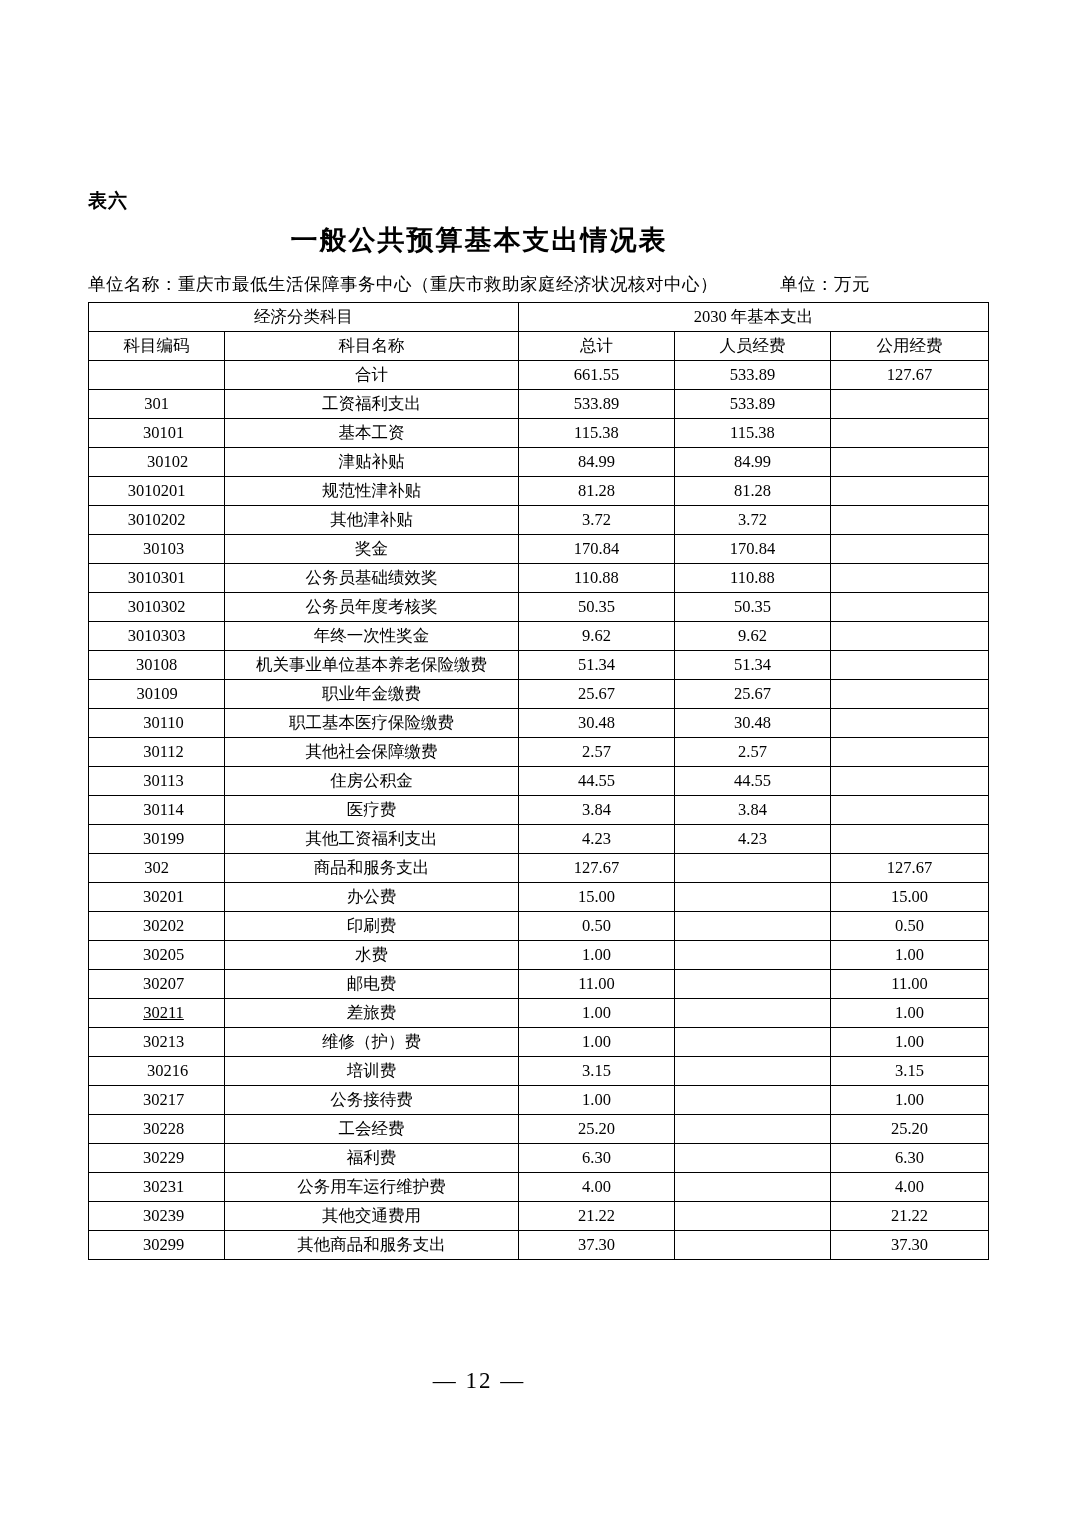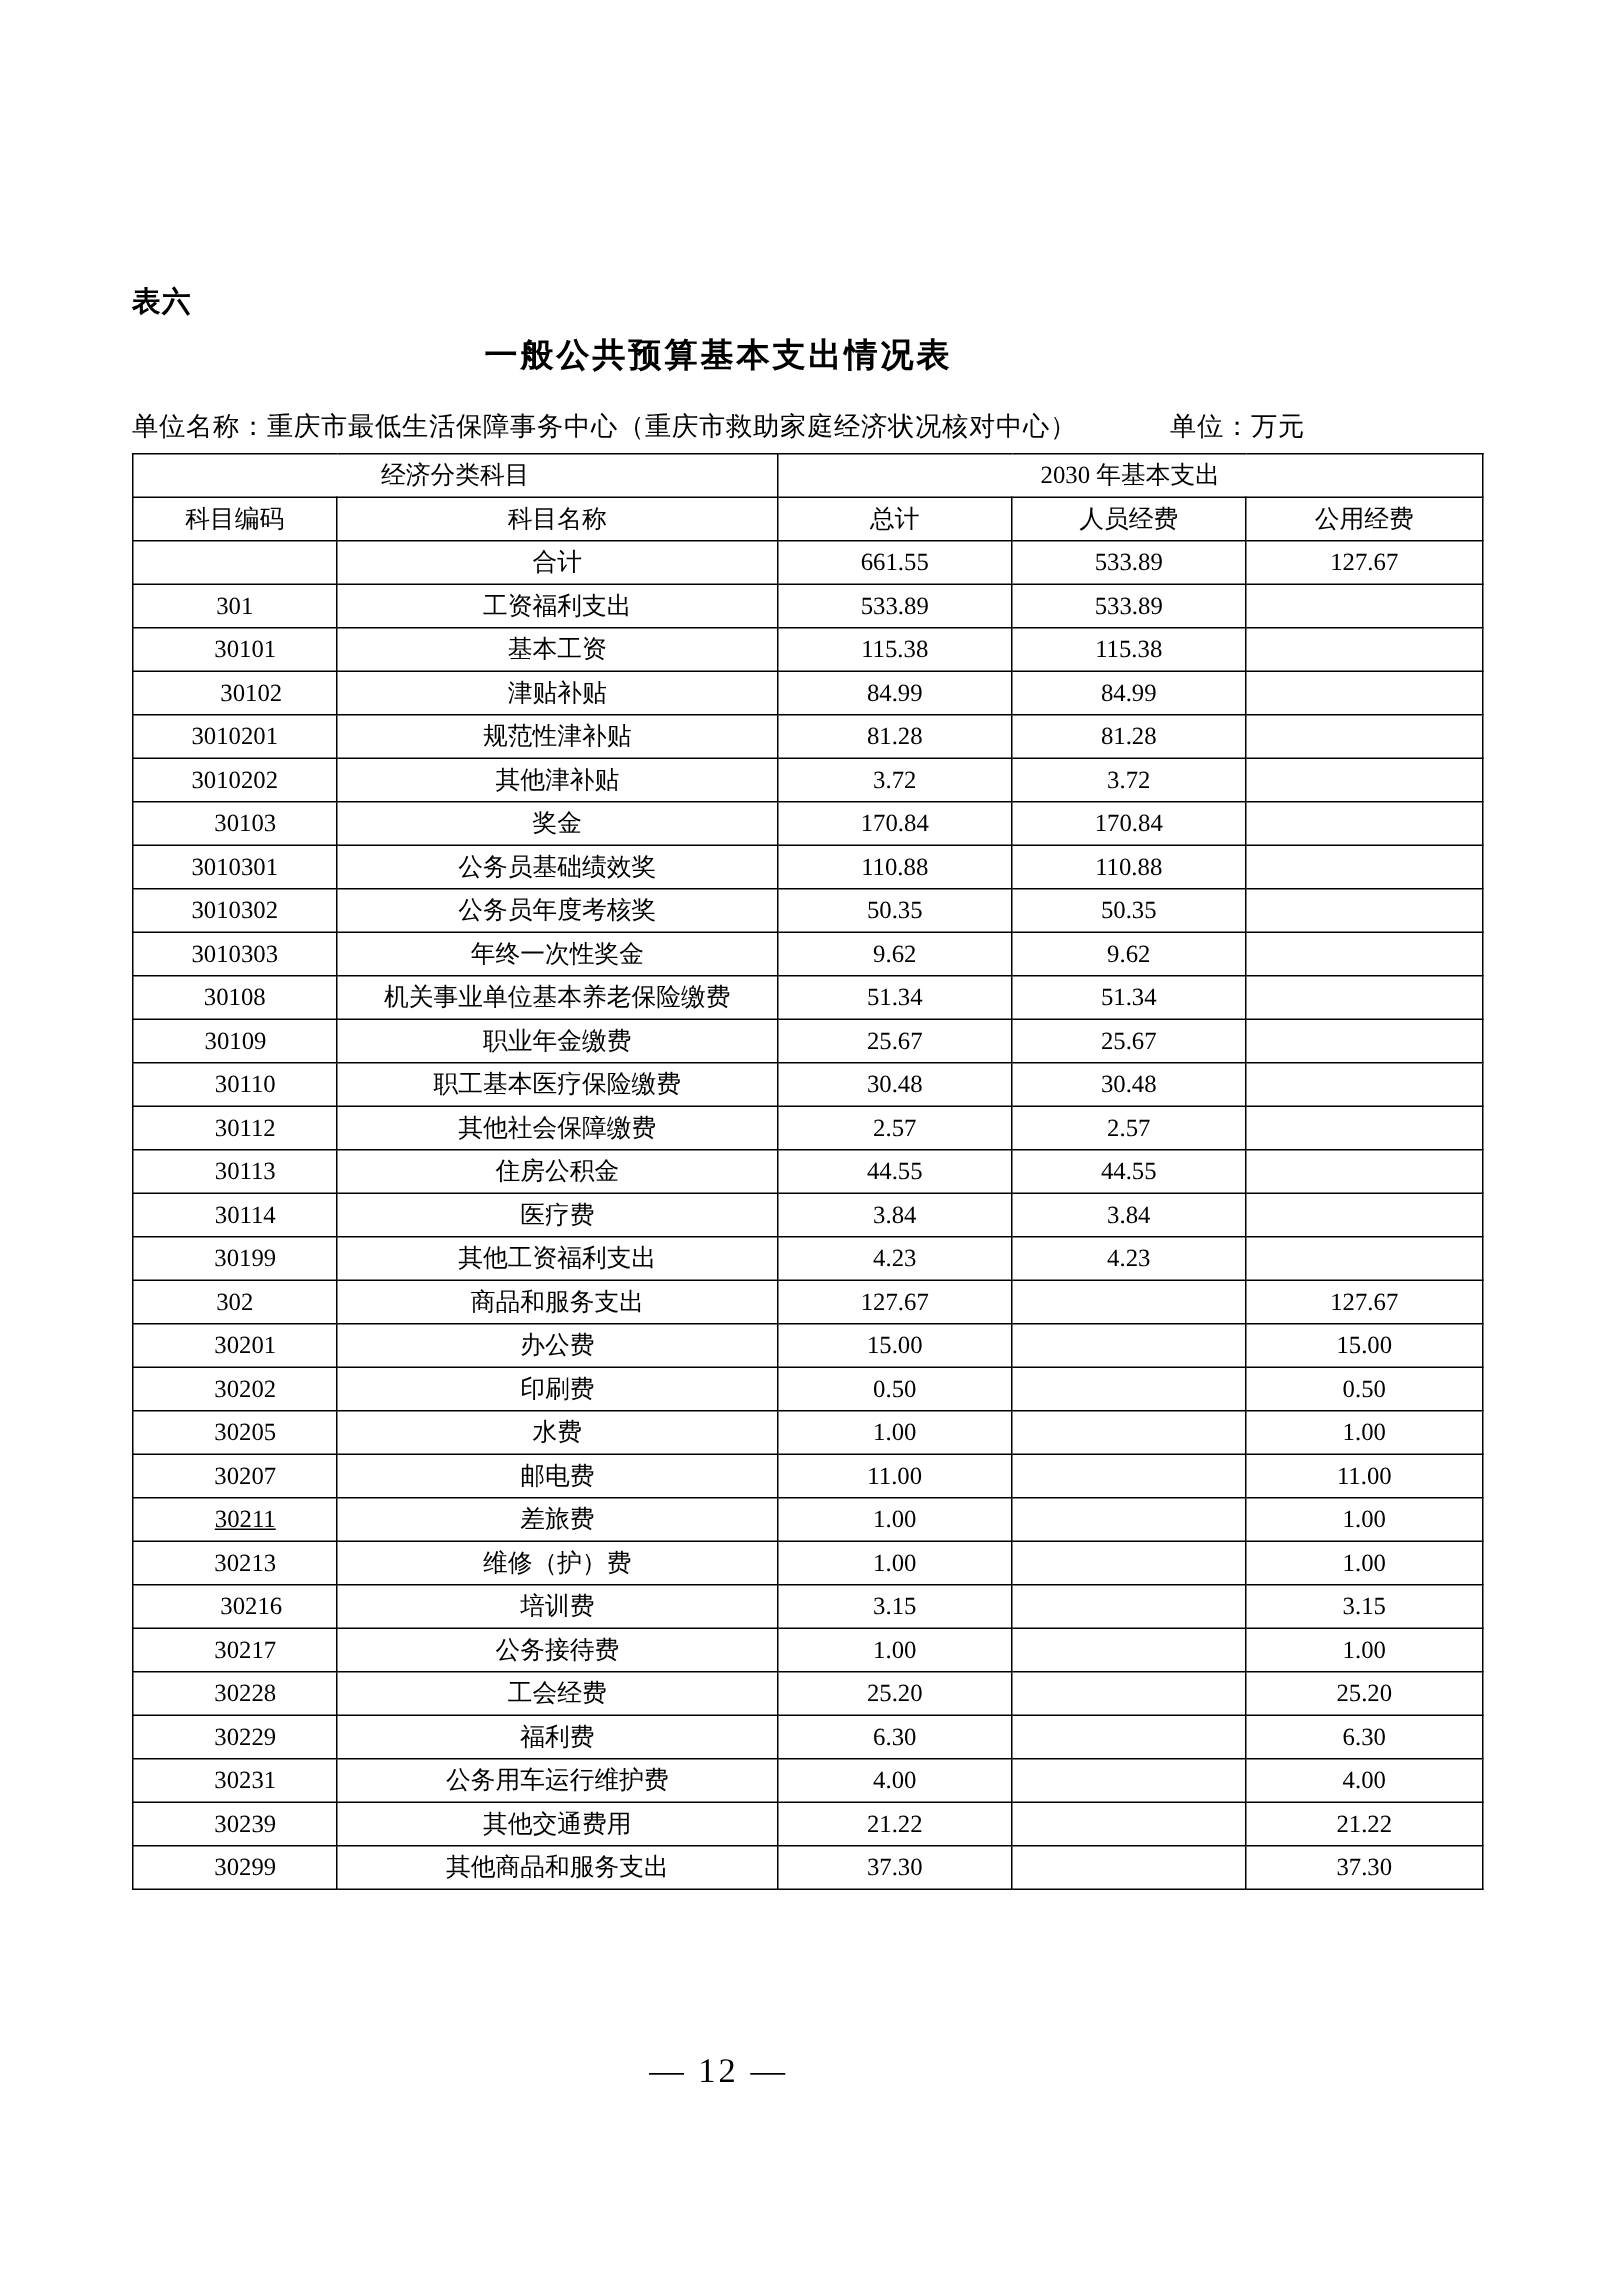--- a/index.html
+++ b/index.html
@@ -27,21 +27,21 @@
     font-size: 19px;
     font-weight: bold;
     letter-spacing: 1px;
   }
   .doc-title {
     position: absolute;
     left: 0;
     right: 0;
     top: 222px;
     text-align: center;
-    font-size: 22px;
+    font-size: 27px;
     font-weight: bold;
     letter-spacing: 2px;
   }
   .subtitle-row {
     position: absolute;
     left: 88px;
     right: 88px;
     top: 272px;
     display: flex;
     justify-content: space-between;

